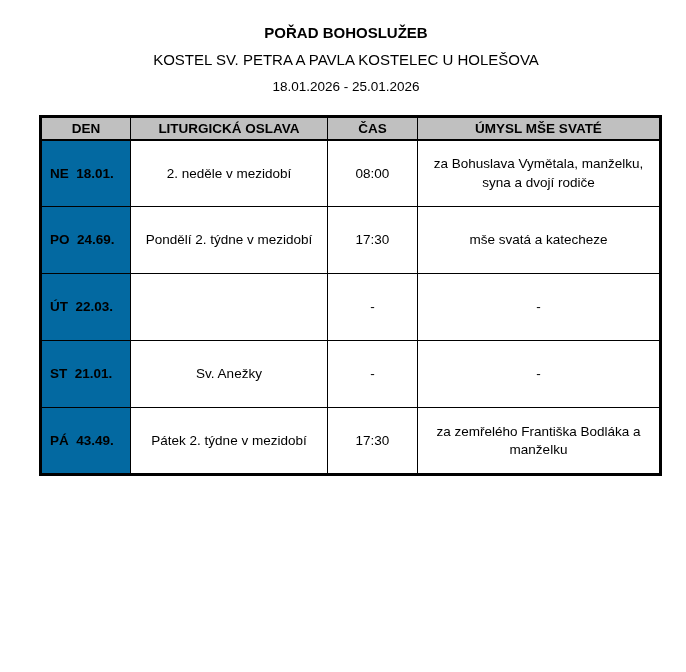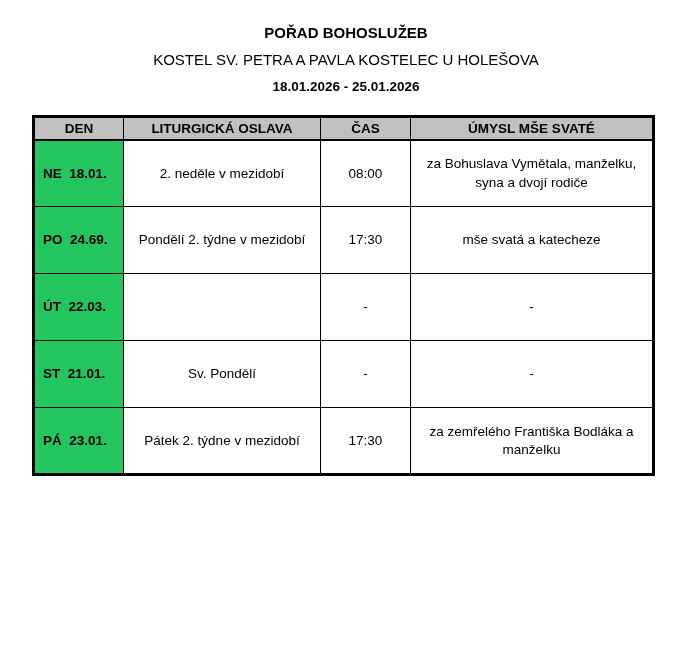--- a/index.html
+++ b/index.html
@@ -5,27 +5,27 @@
   * { margin: 0; padding: 3px; box-sizing: border-box; }
   html, body { width: 686px; height: 672px; }
   body {
     background: #ffffff;
     color: #000000;
     font-family: "Liberation Sans", sans-serif;
   }
   .doc-header { text-align: center; padding-top: 13px; }
   .doc-title   { font-size: 15px; font-weight: bold; line-height: 1.4; }
   .doc-subtitle{ font-size: 15px; font-weight: normal; line-height: 1.4; }
-  .doc-dates   { font-size: 13.5px; line-height: 1.4; margin-top: 2px; font-weight: bold; }
+  .doc-dates   { font-size: 13.5px; line-height: 1.4; margin-top: 2px; }
 
   table.schedule {
     border-collapse: collapse;
     table-layout: fixed;
     width: 620px;
-    margin: 12px 0 0 26px;
+    margin: 12px 0 0 33px;
     border: 3px solid #000;
   }
   .schedule th, .schedule td {
     border: 1px solid #000;
     font-size: 13.5px;
     overflow: hidden;
   }
   .schedule thead th {
     background: #c0c0c0;
     font-weight: bold;
@@ -35,21 +35,21 @@
     border-bottom: 2px solid #000;
   }
   .schedule tbody td {
     height: 67px;
     text-align: center;
     vertical-align: middle;
     padding: 2px 8px;
     line-height: 1.35;
   }
   .schedule td.den {
-    background: #22c55e;
+    background: #0369a1;
     font-weight: bold;
     text-align: left;
     padding-left: 8px;
     white-space: pre;
   }
   col.c-den    { width: 90px; }
   col.c-oslava { width: 197px; }
   col.c-cas    { width: 90px; }
   col.c-umysl  { width: 243px; }
 </style>
@@ -91,24 +91,24 @@
       <td>mše svatá a katecheze</td>
     </tr>
     <tr>
       <td class="den">ÚT  22.03.</td>
       <td></td>
       <td>-</td>
       <td>-</td>
     </tr>
     <tr>
       <td class="den">ST  21.01.</td>
-      <td>Sv. Pondělí</td>
+      <td>Sv. Anežky</td>
       <td>-</td>
       <td>-</td>
     </tr>
     <tr>
-      <td class="den">PÁ  23.01.</td>
+      <td class="den">PÁ  43.49.</td>
       <td>Pátek 2. týdne v mezidobí</td>
       <td>17:30</td>
       <td>za zemřelého Františka Bodláka a manželku</td>
     </tr>
   </tbody>
 </table>
 
 </body></html>

